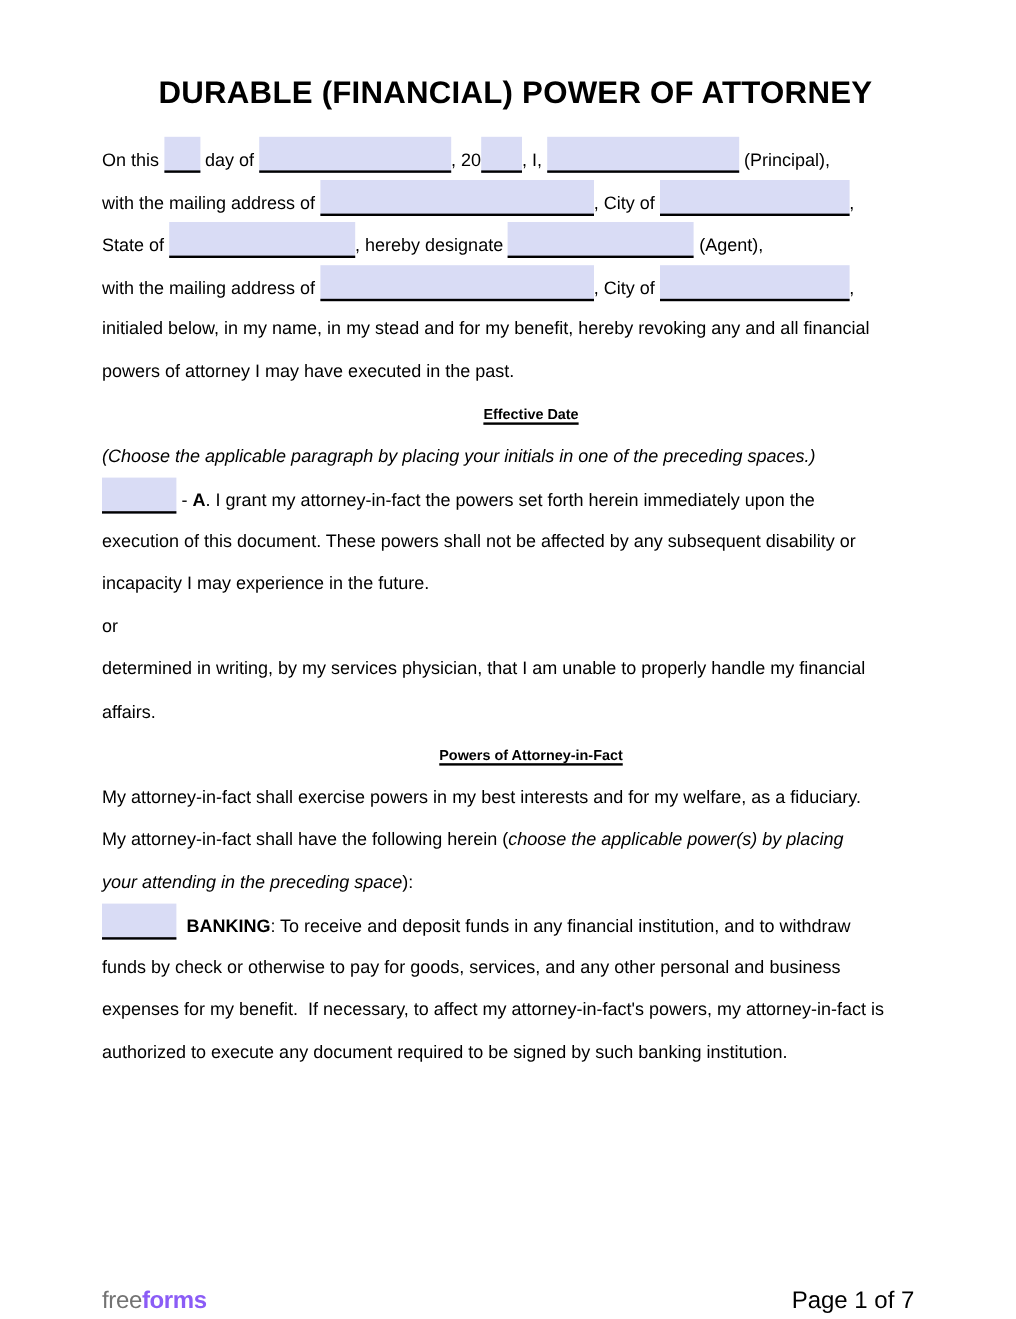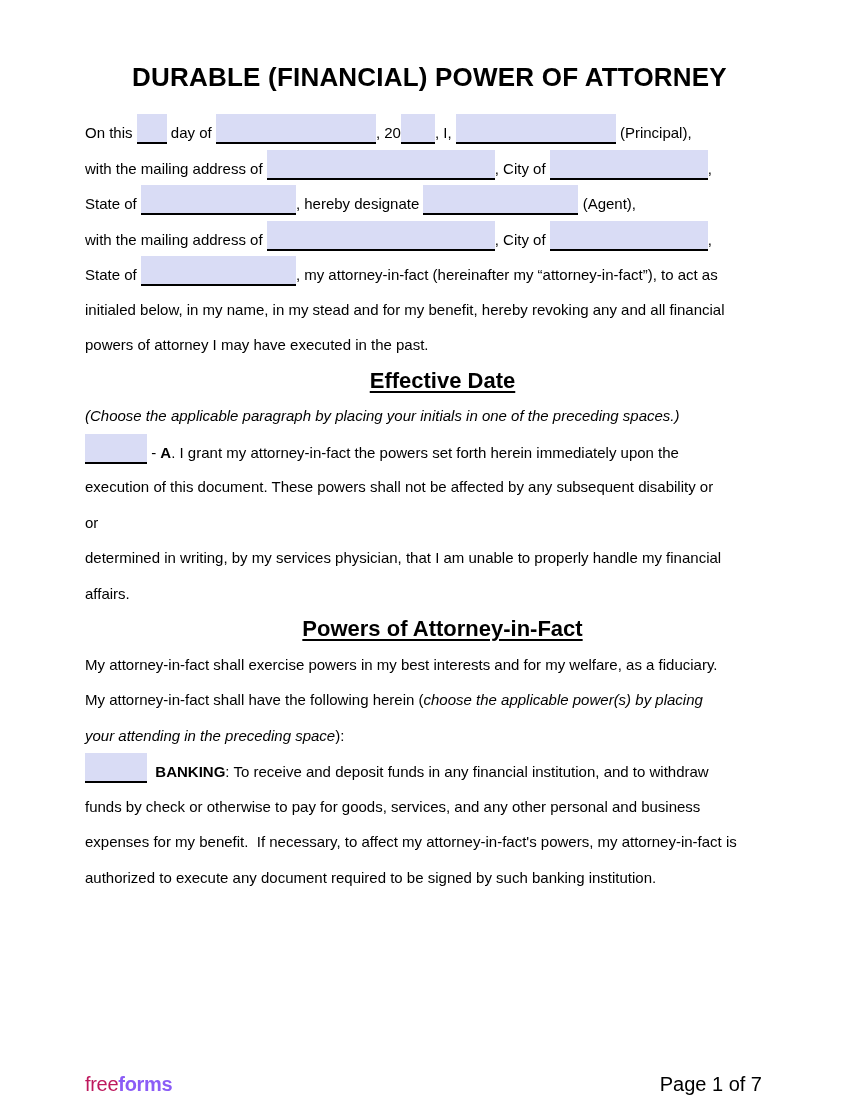--- a/index.html
+++ b/index.html
@@ -3,58 +3,58 @@
 <meta charset="utf-8">
 <style>
   * { margin:0; padding:0; box-sizing:border-box; }
   html,body { width:847px; height:1099px; background:#ffffff; overflow:hidden; }
   body { font-family:"Liberation Sans", sans-serif; color:#000; font-size:15px; }
   .page { position:relative; width:847px; height:1099px; background:#fff; }
   .title { margin:62px 0 0 12px; text-align:center; font-size:26px; line-height:30px; font-weight:bold; letter-spacing:0.2px; }
   .content { margin:22px 85px 0 85px; }
   .line { height:35.5px; line-height:35.5px; white-space:pre; overflow:visible; }
   .line.center { text-align:center; }
-  .line.heading .seg { font-weight:bold; text-decoration:underline; text-underline-offset:3px; text-decoration-thickness:1.5px; font-size:22px;margin-left:38px; }
+  .line.heading .seg { font-weight:bold; text-decoration:underline; text-underline-offset:3px; text-decoration-thickness:1.5px; font-size:12px;margin-left:38px; }
   .seg.bold { font-weight:bold; }
   .seg.italic { font-style:italic; }
   .blank { display:inline-block; height:30px; border-bottom:2px solid #000; vertical-align:-6px; }
   .footer { position:absolute; left:85px; right:85px; top:1010px; display:flex; justify-content:space-between; align-items:baseline; }
   .logo { font-size:20px; letter-spacing:-0.3px; line-height:24px; }
   .logo-free { font-weight:400; }
   .logo-forms { font-weight:700; }
   .pagenum { font-size:20px; }
 </style>
 </head>
 <body>
 
 <div class="page">
   <h1 class="title">DURABLE (FINANCIAL) POWER OF ATTORNEY</h1>
 
   <div class="content">
       <div class="line"><span class="seg text">On this </span><span class="blank" style="width: 30px; background: rgb(217, 220, 245);"></span><span class="seg text"> day of </span><span class="blank" style="width: 160px; background: rgb(217, 220, 245);"></span><span class="seg text">, 20</span><span class="blank" style="width: 34px; background: rgb(217, 220, 245);"></span><span class="seg text">, I, </span><span class="blank" style="width: 160px; background: rgb(217, 220, 245);"></span><span class="seg text"> (Principal),</span></div>
       <div class="line"><span class="seg text">with the mailing address of </span><span class="blank" style="width: 228px; background: rgb(217, 220, 245);"></span><span class="seg text">, City of </span><span class="blank" style="width: 158px; background: rgb(217, 220, 245);"></span><span class="seg text">,</span></div>
       <div class="line"><span class="seg text">State of </span><span class="blank" style="width: 155px; background: rgb(217, 220, 245);"></span><span class="seg text">, hereby designate </span><span class="blank" style="width: 155px; background: rgb(217, 220, 245);"></span><span class="seg text"> (Agent),</span></div>
       <div class="line"><span class="seg text">with the mailing address of </span><span class="blank" style="width: 228px; background: rgb(217, 220, 245);"></span><span class="seg text">, City of </span><span class="blank" style="width: 158px; background: rgb(217, 220, 245);"></span><span class="seg text">,</span></div>
-      <div class="line"><span class="seg text">State of </span><span class="blank" style="width: 155px; background: rgb(217, 220, 245);"></span><span class="seg text">, my attorney-in-fact (hereinafter my “attorney-in-fact”), to act as</span></div>
       <div class="line"><span class="seg text">initialed below, in my name, in my stead and for my benefit, hereby revoking any and all financial</span></div>
       <div class="line"><span class="seg text">powers of attorney I may have executed in the past.</span></div>
       <div class="line center heading"><span class="seg text">Effective Date</span></div>
       <div class="line"><span class="seg italic">(Choose the applicable paragraph by placing your initials in one of the preceding spaces.)</span></div>
       <div class="line"><span class="blank" style="width: 62px; background: rgb(217, 220, 245);"></span><span class="seg text"> - </span><span class="seg bold">A</span><span class="seg text">. I grant my attorney-in-fact the powers set forth herein immediately upon the</span></div>
       <div class="line"><span class="seg text">execution of this document. These powers shall not be affected by any subsequent disability or</span></div>
+      <div class="line"><span class="seg text">incapacity I may experience in the future.</span></div>
       <div class="line"><span class="seg text">or</span></div>
       <div class="line"><span class="seg text">determined in writing, by my services physician, that I am unable to properly handle my financial</span></div>
       <div class="line"><span class="seg text">affairs.</span></div>
       <div class="line center heading"><span class="seg text">Powers of Attorney-in-Fact</span></div>
       <div class="line"><span class="seg text">My attorney-in-fact shall exercise powers in my best interests and for my welfare, as a fiduciary.</span></div>
       <div class="line"><span class="seg text">My attorney-in-fact shall have the following herein (</span><span class="seg italic">choose the applicable power(s) by placing</span></div>
       <div class="line"><span class="seg italic">your attending in the preceding space</span><span class="seg text">):</span></div>
       <div class="line"><span class="blank" style="width: 62px; background: rgb(217, 220, 245);"></span><span class="seg text">  </span><span class="seg bold">BANKING</span><span class="seg text">: To receive and deposit funds in any financial institution, and to withdraw</span></div>
       <div class="line"><span class="seg text">funds by check or otherwise to pay for goods, services, and any other personal and business</span></div>
       <div class="line"><span class="seg text">expenses for my benefit.  If necessary, to affect my attorney-in-fact's powers, my attorney-in-fact is</span></div>
       <div class="line"><span class="seg text">authorized to execute any document required to be signed by such banking institution.</span></div>
     </div>
 
   <div class="footer">
-    <div class="logo"><span class="logo-free" style="color: #be185d;">free</span><span class="logo-forms" style="color: #8b5cf6;">forms</span></div>
+    <div class="logo"><span class="logo-free" style="color: #737373;">free</span><span class="logo-forms" style="color: #8b5cf6;">forms</span></div>
     <div class="pagenum">Page 1 of 7</div>
   </div>
 </div>
 
 </body></html>

